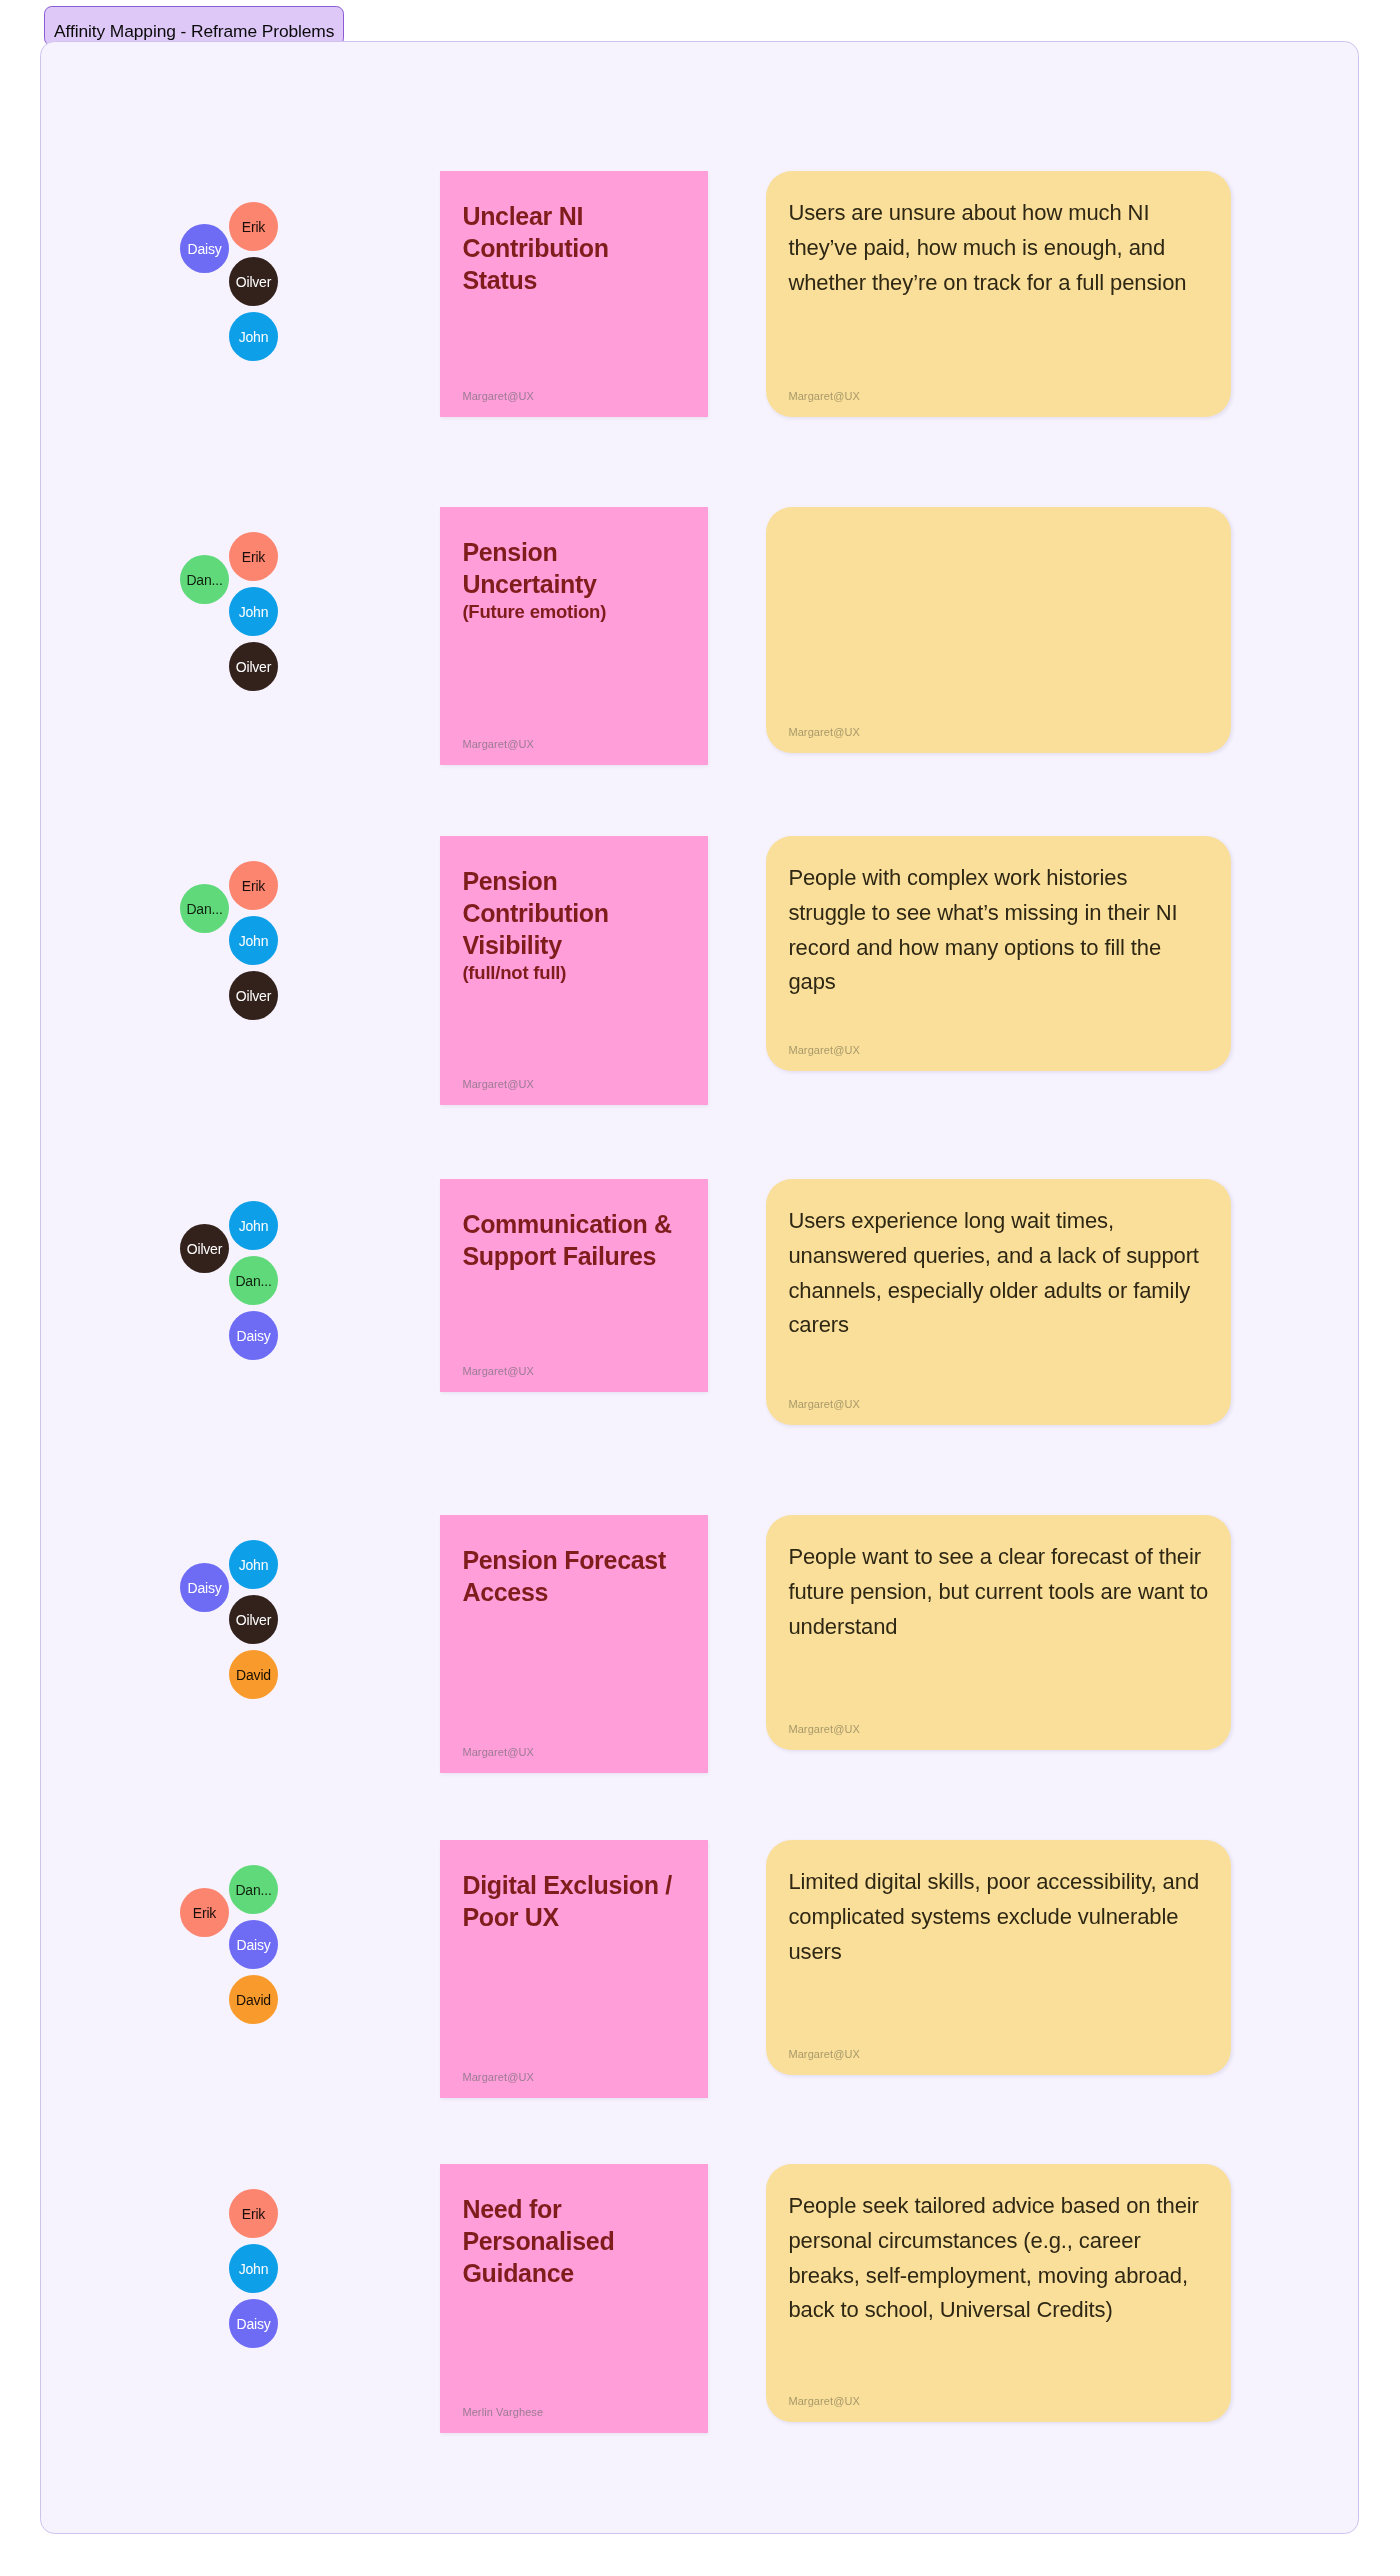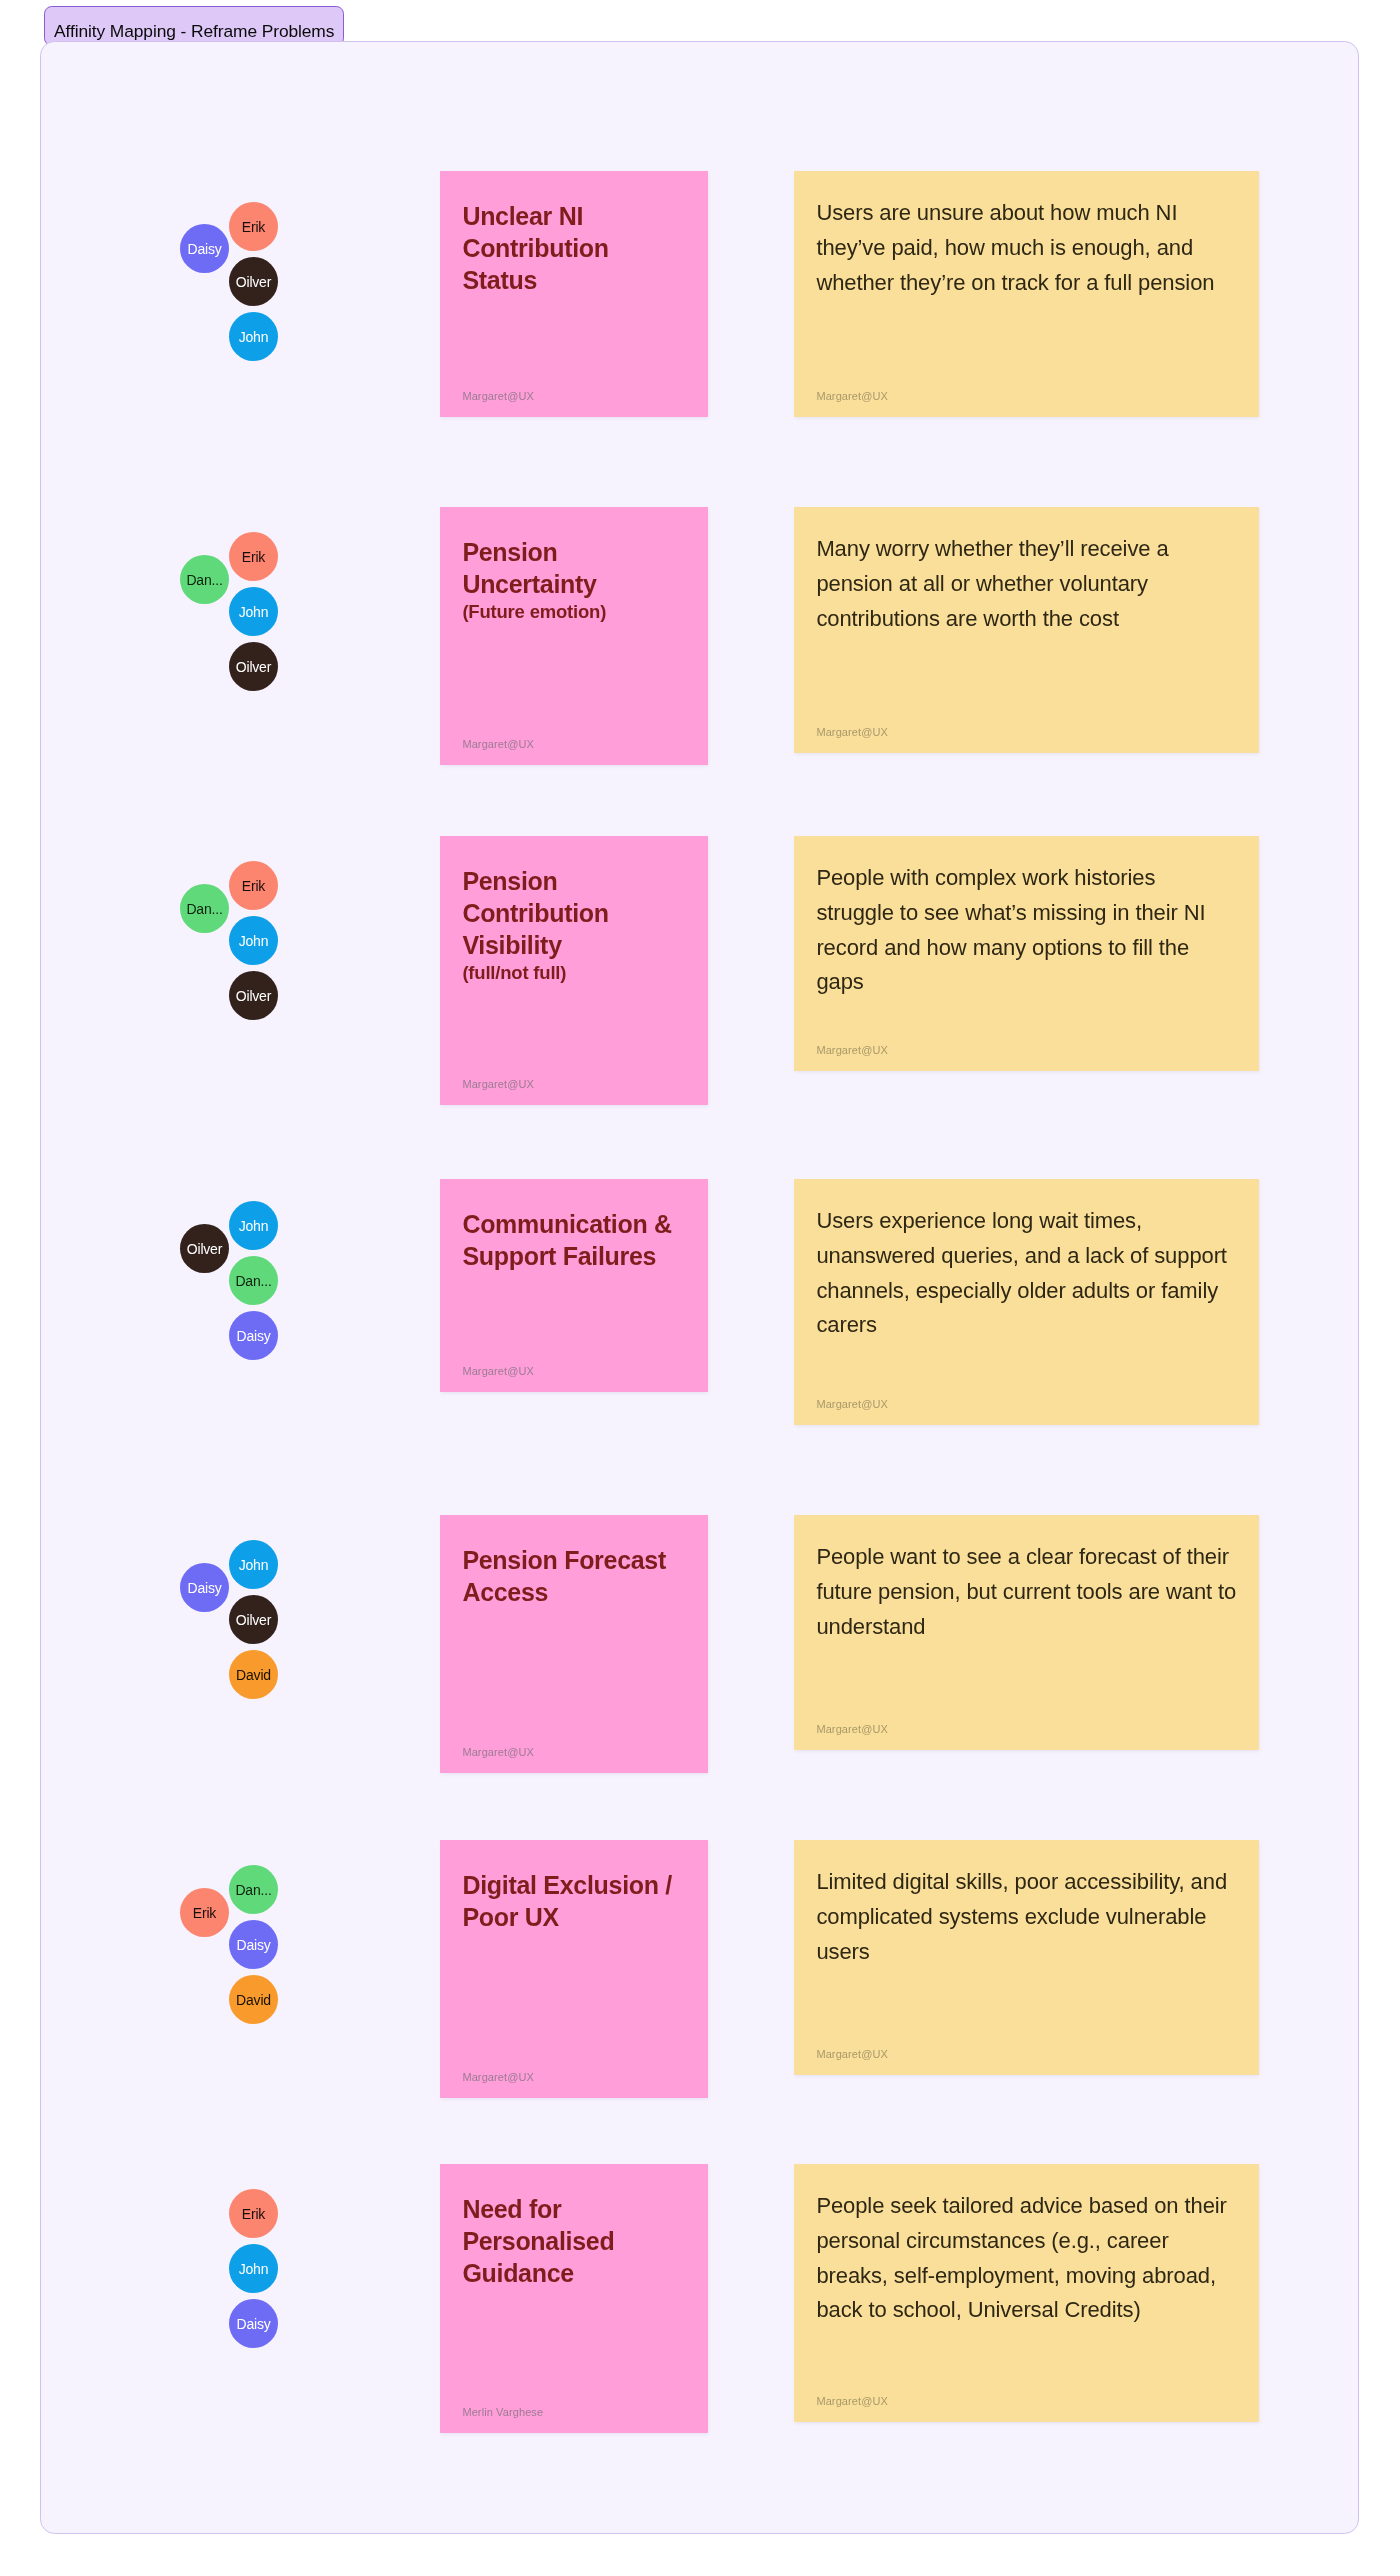--- a/index.html
+++ b/index.html
@@ -68,23 +68,24 @@
   .note {
     position: absolute;
     box-shadow: 1.1px 1.7px 3.4px rgba(90,70,130,0.10);
   }
   .note-pink {
     left: 399px;
     width: 268px;
     background: #FF9ED9;
   }
   .note-yellow {
-    left: 753px;
+    left: 725px;
     width: 465px;
     background: #FADF9A;
+    border-radius: 26px;
   }
   .note-title {
     position: absolute;
     left: 22.4px; top: 29px;
     right: 19px;
     font-size: 25px;
     font-weight: bold;
     line-height: 1.28;
     color: #7f1d1d;
     letter-spacing: -0.3px;
@@ -145,21 +146,20 @@
             <div class="avatar col-a" style="top: 48px; background: rgb(95, 217, 122); color: rgb(16, 34, 15);">Dan...</div>
             <div class="avatar col-b" style="top: 25px; background: rgb(252, 133, 112); color: rgb(26, 14, 11);">Erik</div>
             <div class="avatar col-b" style="top: 80px; background: rgb(13, 159, 232); color: rgb(255, 255, 255);">John</div>
             <div class="avatar col-b" style="top: 135px; background: rgb(51, 33, 28); color: rgb(255, 255, 255);">Oilver</div>
           </div>
           <div class="note note-pink" style="height: 258px; top: 0px;">
             <div class="note-title">Pension Uncertainty<span class="sub">(Future emotion)</span></div>
             <div class="note-author">Margaret@UX</div>
           </div>
           <div class="note note-yellow" style="height: 246px; top: 0px;">
-            <div class="note-body">Many worry whether they’ll receive a pension at all or whether voluntary contributions are worth the cost</div>
             <div class="note-author">Margaret@UX</div>
           </div>
         </div>
       </div>
       <div class="row" style="top: 794px; height: 291px;">
         <div class="row-inner">
           <div class="avatars">
             <div class="avatar col-a" style="top: 48px; background: rgb(95, 217, 122); color: rgb(16, 34, 15);">Dan...</div>
             <div class="avatar col-b" style="top: 25px; background: rgb(252, 133, 112); color: rgb(26, 14, 11);">Erik</div>
             <div class="avatar col-b" style="top: 80px; background: rgb(13, 159, 232); color: rgb(255, 255, 255);">John</div>

